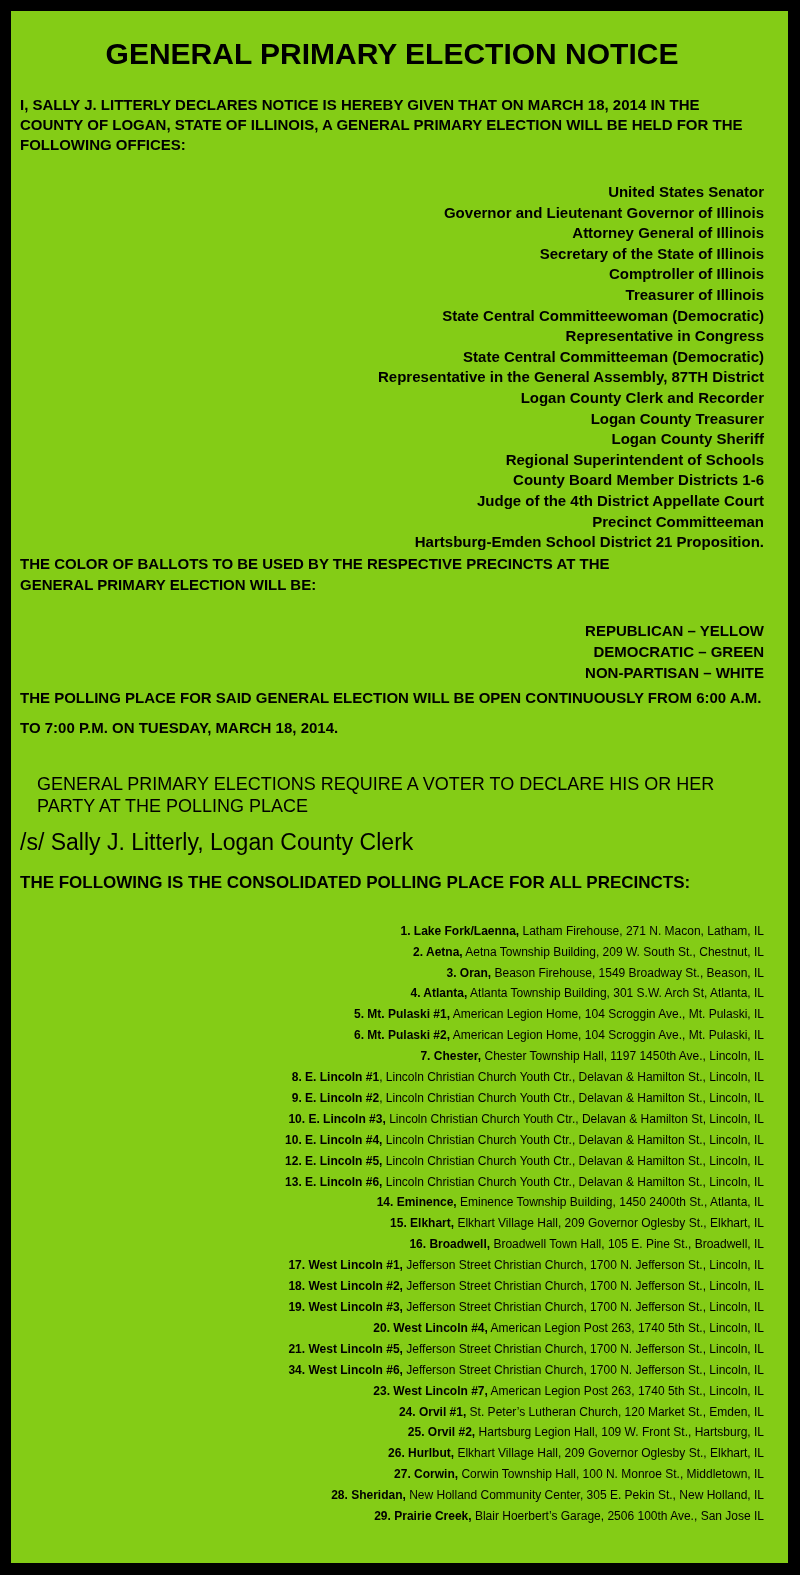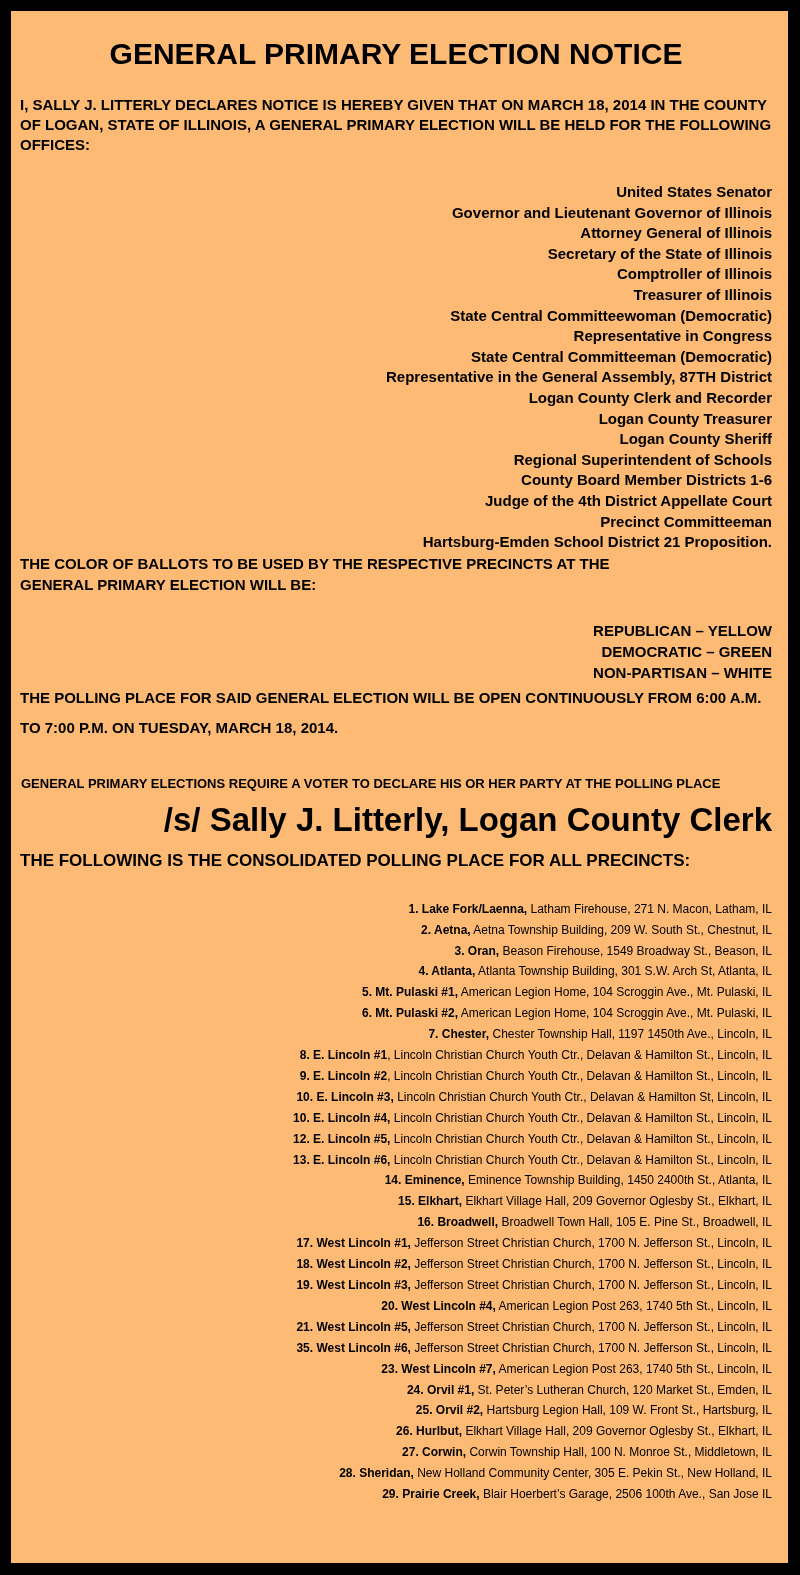--- a/index.html
+++ b/index.html
@@ -15,22 +15,22 @@
     font-family: "Liberation Sans", sans-serif;
     color: #000;
     overflow: hidden;
   }
   .doc {
     position: absolute;
     left: 11px;
     top: 11px;
     right: 12px;
     bottom: 12px;
-    background: #fdba74;
-    padding: 12px 16px 0 9px;
+    background: #84cc16;
+    padding: 12px 24px 0 9px;
     box-sizing: border-box;
     overflow: hidden;
   }
   .title {
     font-size: 30px;
     font-weight: bold;
     text-align: center;
     margin: 14px 0 24px 0;
     line-height: 34px;
     letter-spacing: 0px;
@@ -67,32 +67,31 @@
     line-height: 21px;
     margin-bottom: 22px;
   }
   .polling-hours {
     font-size: 15px;
     font-weight: bold;
     line-height: 30px;
     margin: 0 0 30px 0;
   }
   .declare-party {
-    font-size: 13px;
-    font-weight: bold;
+    font-size: 18px;
+    font-weight: normal;
     line-height: 22px;
-    margin: 0 0 10px 1px;
+    margin: 0 0 10px 17px;
     max-width: 740px;
   }
   .signature {
-    font-size: 33px;
-    font-weight: bold;
+    font-size: 23px;
+    font-weight: normal;
     line-height: 30px;
     margin: 0 0 16px 0;
-    text-align: right;
   }
   .precincts-heading {
     font-size: 17px;
     font-weight: bold;
     line-height: 20px;
     margin: 0 0 28px 0;
   }
   .precincts {
     font-size: 12px;
     line-height: 20.9px;
@@ -166,21 +165,21 @@
       <li><span class="label">12. E. Lincoln #5,</span><span class="address"> Lincoln Christian Church Youth Ctr., Delavan &amp; Hamilton St., Lincoln, IL</span></li>
       <li><span class="label">13. E. Lincoln #6,</span><span class="address"> Lincoln Christian Church Youth Ctr., Delavan &amp; Hamilton St., Lincoln, IL</span></li>
       <li><span class="label">14. Eminence,</span><span class="address"> Eminence Township Building, 1450 2400th St., Atlanta, IL</span></li>
       <li><span class="label">15. Elkhart,</span><span class="address"> Elkhart Village Hall, 209 Governor Oglesby St., Elkhart, IL</span></li>
       <li><span class="label">16. Broadwell,</span><span class="address"> Broadwell Town Hall, 105 E. Pine St., Broadwell, IL</span></li>
       <li><span class="label">17. West Lincoln #1,</span><span class="address"> Jefferson Street Christian Church, 1700 N. Jefferson St., Lincoln, IL</span></li>
       <li><span class="label">18. West Lincoln #2,</span><span class="address"> Jefferson Street Christian Church, 1700 N. Jefferson St., Lincoln, IL</span></li>
       <li><span class="label">19. West Lincoln #3,</span><span class="address"> Jefferson Street Christian Church, 1700 N. Jefferson St., Lincoln, IL</span></li>
       <li><span class="label">20. West Lincoln #4,</span><span class="address"> American Legion Post 263, 1740 5th St., Lincoln, IL</span></li>
       <li><span class="label">21. West Lincoln #5,</span><span class="address"> Jefferson Street Christian Church, 1700 N. Jefferson St., Lincoln, IL</span></li>
-      <li><span class="label">35. West Lincoln #6,</span><span class="address"> Jefferson Street Christian Church, 1700 N. Jefferson St., Lincoln, IL</span></li>
+      <li><span class="label">34. West Lincoln #6,</span><span class="address"> Jefferson Street Christian Church, 1700 N. Jefferson St., Lincoln, IL</span></li>
       <li><span class="label">23. West Lincoln #7,</span><span class="address"> American Legion Post 263, 1740 5th St., Lincoln, IL</span></li>
       <li><span class="label">24. Orvil #1,</span><span class="address"> St. Peter’s Lutheran Church, 120 Market St., Emden, IL</span></li>
       <li><span class="label">25. Orvil #2,</span><span class="address"> Hartsburg Legion Hall, 109 W. Front St., Hartsburg, IL</span></li>
       <li><span class="label">26. Hurlbut,</span><span class="address"> Elkhart Village Hall, 209 Governor Oglesby St., Elkhart, IL</span></li>
       <li><span class="label">27. Corwin,</span><span class="address"> Corwin Township Hall, 100 N. Monroe St., Middletown, IL</span></li>
       <li><span class="label">28. Sheridan,</span><span class="address"> New Holland Community Center, 305 E. Pekin St., New Holland, IL</span></li>
       <li><span class="label">29. Prairie Creek,</span><span class="address"> Blair Hoerbert’s Garage, 2506 100th Ave., San Jose IL</span></li>
     </ul>
 
   </div>

